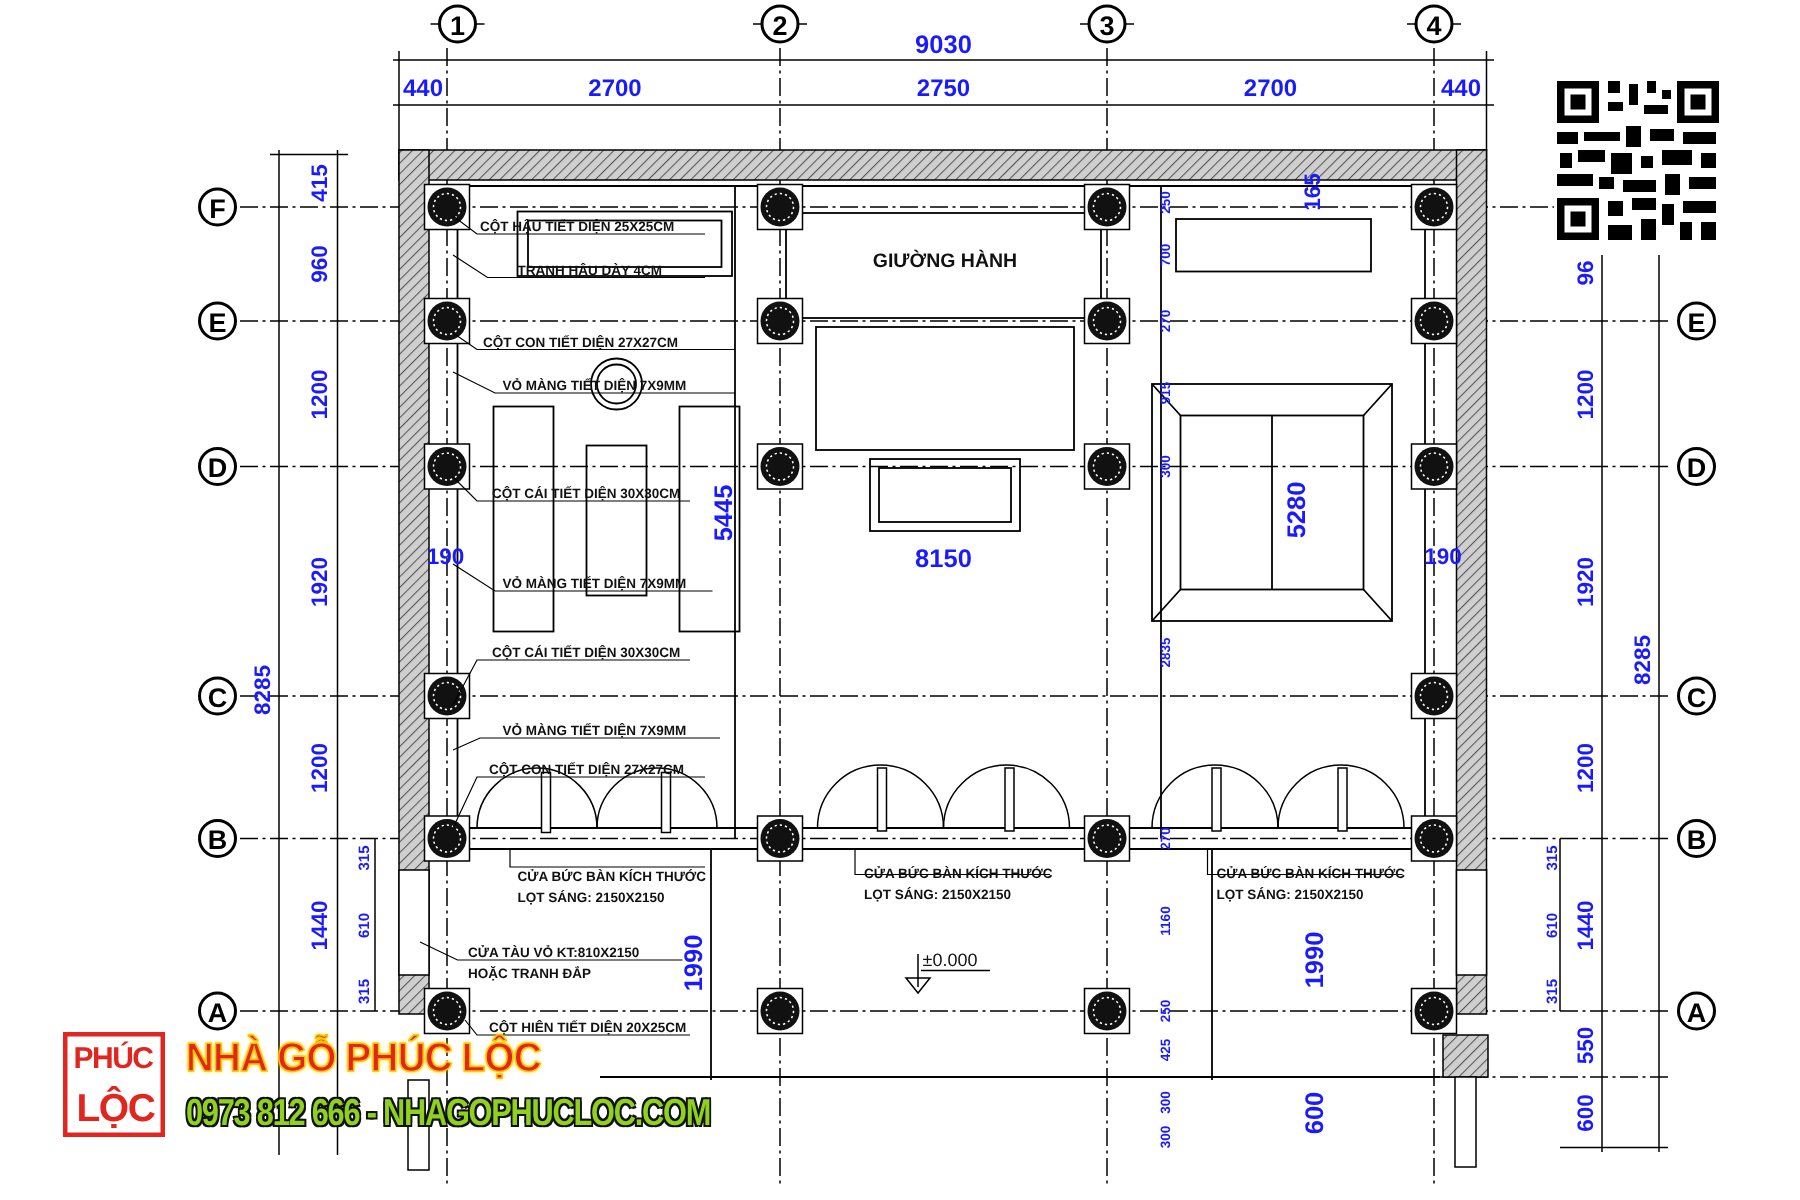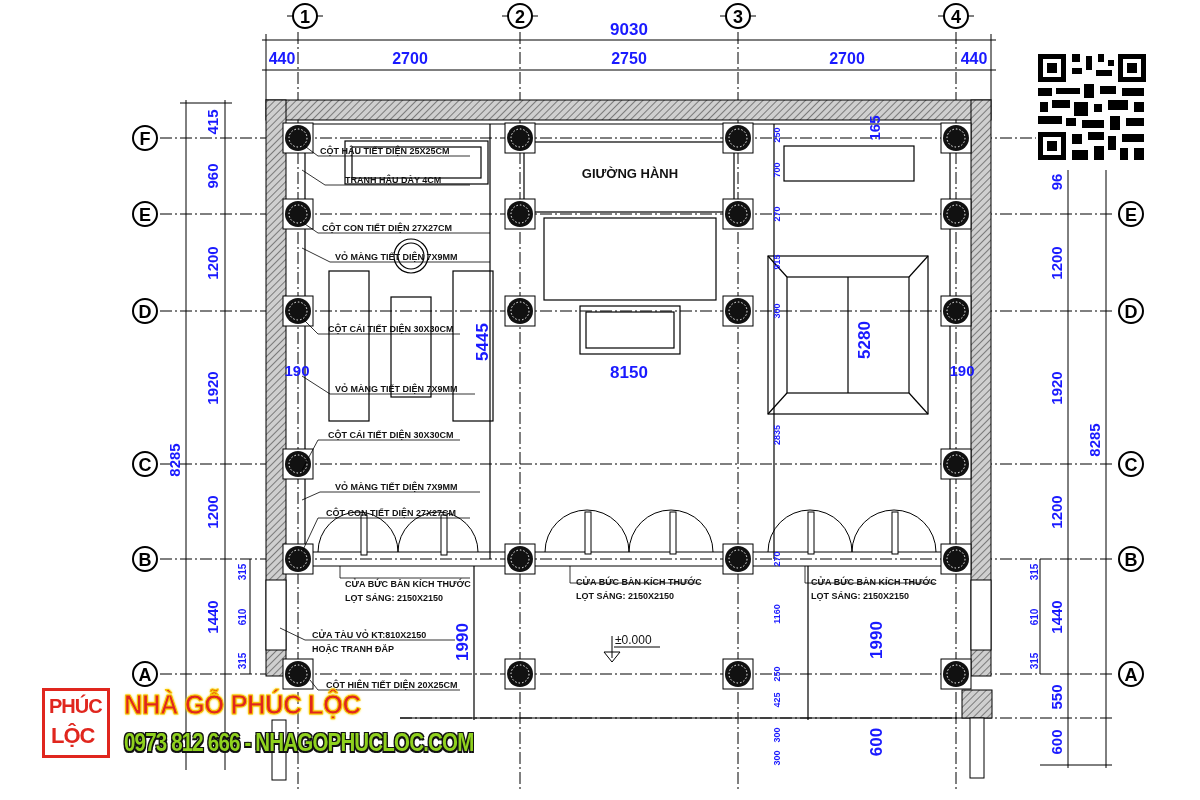--- a/index.html
+++ b/index.html
@@ -377,16 +377,16 @@
       <rect x="36" y="98" width="16" height="10"></rect>
         <rect x="58" y="94" width="10" height="14"></rect>
         <rect x="84" y="96" width="8" height="12"></rect>
         <rect x="98" y="96" width="10" height="12"></rect>
     </g>
   </g>
 </svg>
 
 <div class="logo-box">
   <span style="left:4px;top:4px;font-size:20px;letter-spacing:-1px;">PHÚC</span>
-  <span style="left:6px;top:32px;font-size:22px;letter-spacing:-1px;">LỘC</span>
+  <span style="left:6px;top:32px;font-size:26px;letter-spacing:-1px;">LỘC</span>
 </div>
 <div class="brand-name">NHÀ GỖ PHÚC LỘC</div>
 <div class="brand-contact">0973 812 666 - NHAGOPHUCLOC.COM</div>
 
 </body></html>

